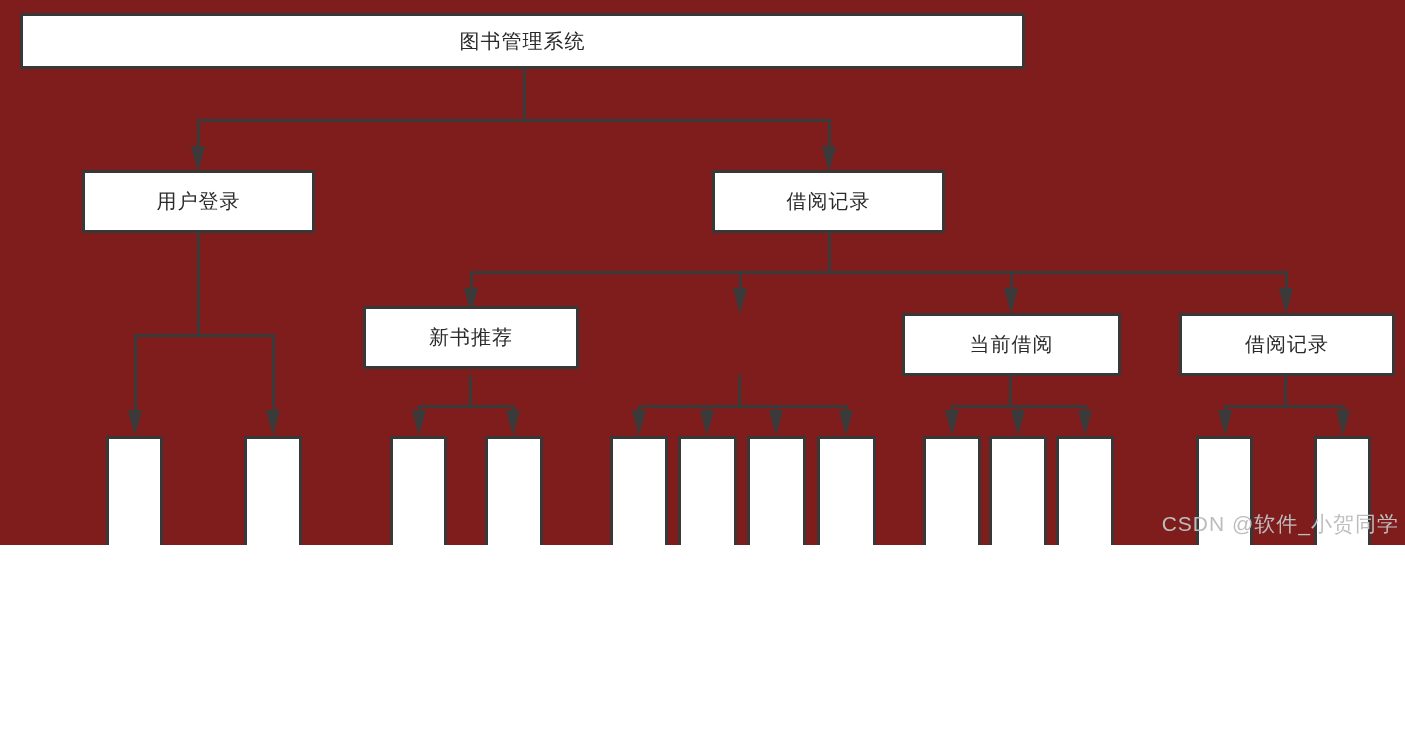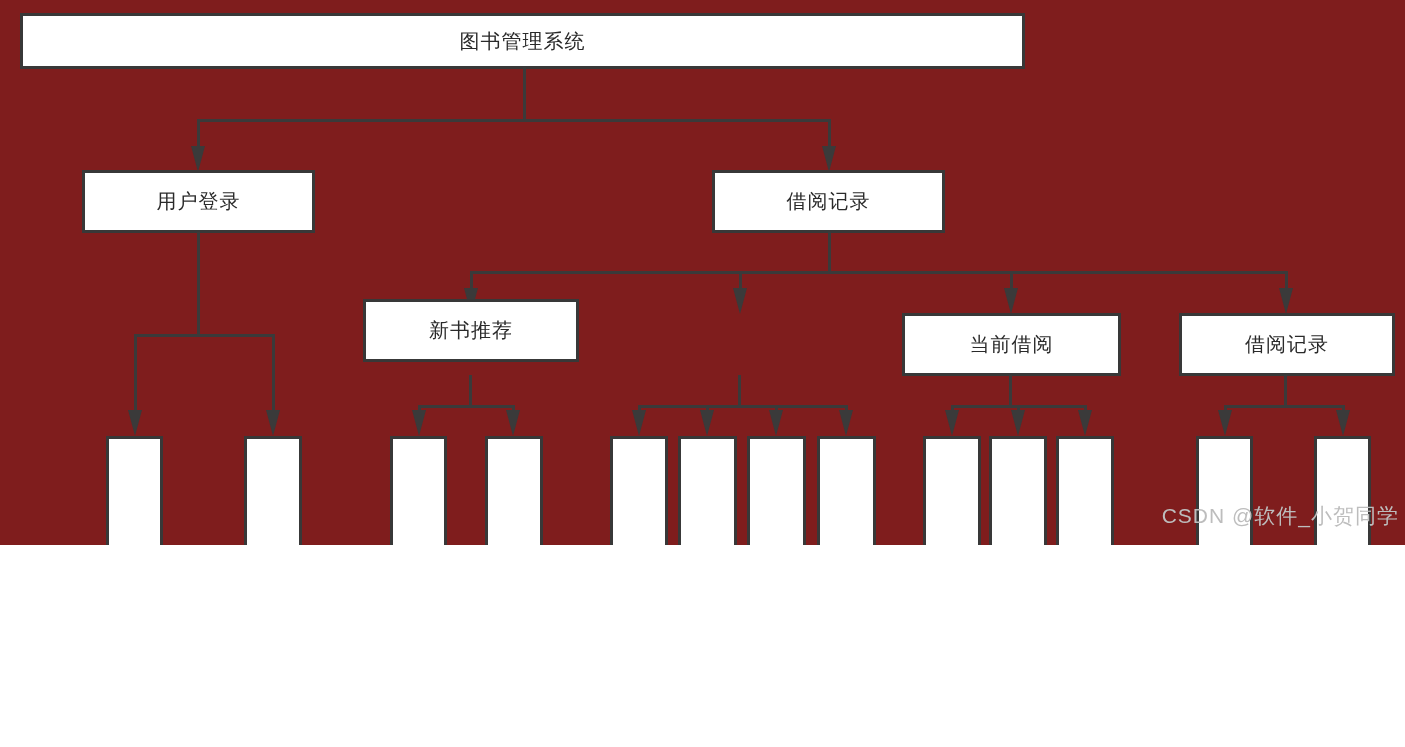--- a/index.html
+++ b/index.html
@@ -18,21 +18,21 @@
     padding:6px 0;
   }
   .vline{position:absolute;width:3px;background:#3a3a3a;}
   .hline{position:absolute;height:3px;background:#3a3a3a;}
   .arrow{
     position:absolute;width:0;height:0;
     border-left:7px solid transparent;border-right:7px solid transparent;
     border-top:26px solid #3a3a3a;
   }
   .watermark{
-    position:absolute;right:6px;bottom:15px;z-index:10;
+    position:absolute;right:6px;bottom:7px;z-index:10;
     font-size:21px;color:#bdbdbd;letter-spacing:1px;
   }
 </style>
 </head>
 <body>
 
 <div class="canvas">
 
   <div class="box" style="left:20px;top:13px;width:1005px;height:56px">
     <span>图书管理系统</span>
@@ -63,21 +63,21 @@
   <div class="hline" style="left:470px;top:271px;width:818px"></div>
   <div class="vline" style="left:470px;top:271px;height:20px"></div>
   <div class="vline" style="left:739px;top:271px;height:20px"></div>
   <div class="vline" style="left:1010px;top:271px;height:20px"></div>
   <div class="vline" style="left:1285px;top:271px;height:20px"></div>
   <div class="arrow" style="left:464px;top:288px"></div>
   <div class="arrow" style="left:733px;top:288px"></div>
   <div class="arrow" style="left:1004px;top:288px"></div>
   <div class="arrow" style="left:1279px;top:288px"></div>
 
-  <div class="box" style="left:363px;top:299px;width:216px;height:63px">
+  <div class="box" style="left:363px;top:306px;width:216px;height:63px">
     <span>新书推荐</span>
   </div>
   <div class="box" style="left:1179px;top:313px;width:216px;height:63px">
     <span>借阅记录</span>
   </div>
   <div class="box" style="left:902px;top:313px;width:219px;height:63px">
     <span>当前借阅</span>
   </div>
 
   <div class="vline" style="left:469px;top:375px;height:32px"></div>

